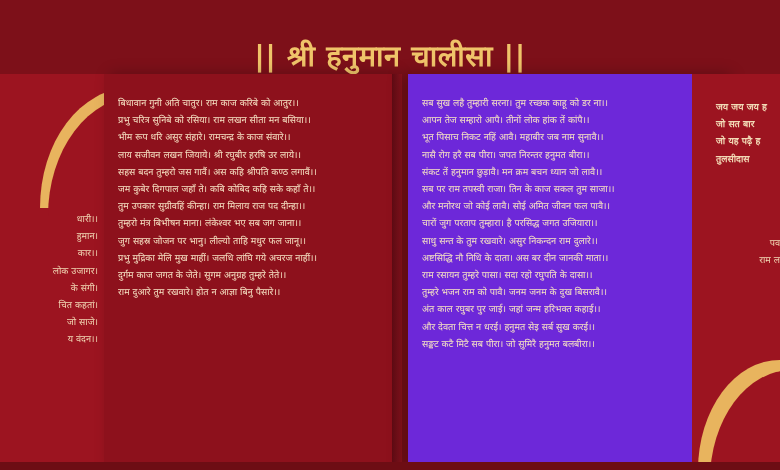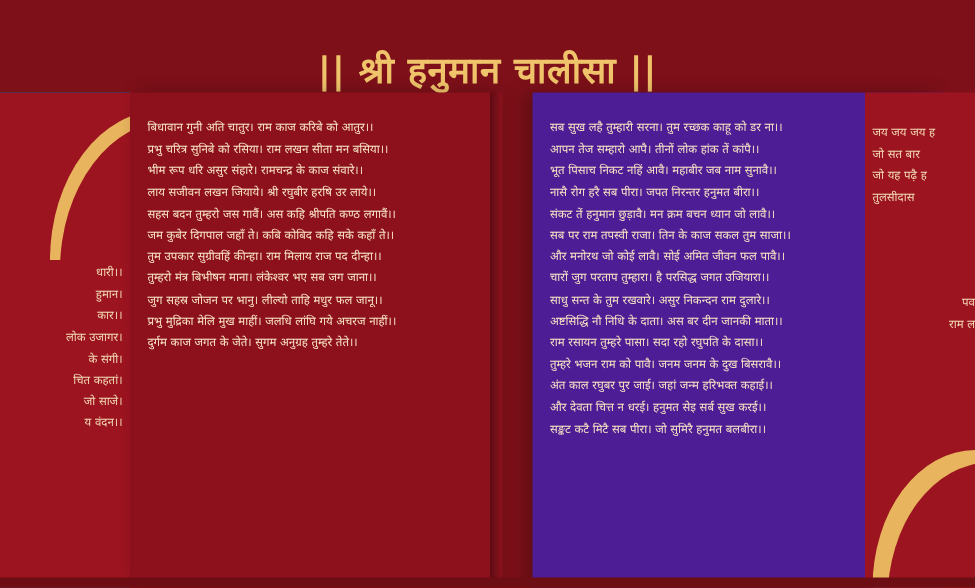--- a/index.html
+++ b/index.html
@@ -102,23 +102,23 @@
   .panel-gap {
     position: absolute;
     left: 392px;
     top: 0;
     width: 10px;
     height: 396px;
     background: linear-gradient(90deg,#5f0b13 0%, #78101a 60%, #8d111c 100%);
   }
   
   .panel-b {
-    left: 426px;
+    left: 408px;
     width: 329px;
-    background: #4c1d95;
+    background: #6d28d9;
     box-shadow: -6px 0 14px rgba(0,0,0,0.25);
   }
   
   .panel-right {
     left: 692px;
     width: 88px;
     background: #9c1420;
   }
   .gold-arc-r {
     position: absolute;
@@ -137,21 +137,22 @@
     height: 110px;
     background: #9c1420;
     border-top-left-radius: 82px 110px;
   }
   .panel-right-lines {
     position: absolute;
     left: 0;
     top: 24px;
     width: 70px;
     box-sizing: border-box;
-    padding-left: 6px;
+    padding-left: 24px;
+    font-weight: bold;
   }
   .panel-right-sign {
     position: absolute;
     left: 0;
     top: 160px;
     width: 88px;
     box-sizing: border-box;
     padding-left: 8px;
     text-align: right;
   }
@@ -234,20 +235,21 @@
         <div class="line">प्रभु चरित्र सुनिबे को रसिया। राम लखन सीता मन बसिया।।</div>
         <div class="line">भीम रूप धरि असुर संहारे। रामचन्द्र के काज संवारे।।</div>
         <div class="line">लाय सजीवन लखन जियाये। श्री रघुबीर हरषि उर लाये।।</div>
         <div class="line">सहस बदन तुम्हरो जस गावैं। अस कहि श्रीपति कण्ठ लगावैं।।</div>
         <div class="line">जम कुबेर दिगपाल जहाँ ते। कबि कोबिद कहि सके कहाँ ते।।</div>
         <div class="line">तुम उपकार सुग्रीवहिं कीन्हा। राम मिलाय राज पद दीन्हा।।</div>
         <div class="line">तुम्हरो मंत्र बिभीषन माना। लंकेश्वर भए सब जग जाना।।</div>
         <div class="line">जुग सहस्र जोजन पर भानु। लील्यो ताहि मधुर फल जानू।।</div>
         <div class="line">प्रभु मुद्रिका मेलि मुख माहीं। जलधि लांघि गये अचरज नाहीं।।</div>
         <div class="line">दुर्गम काज जगत के जेते। सुगम अनुग्रह तुम्हरे तेते।।</div>
+        <div class="line">राम दुआरे तुम रखवारे। होत न आज्ञा बिनु पैसारे।।</div>
       </div>
     </div>
 
     <div class="panel-gap"></div>
 
     <div class="panel panel-b">
       <div class="verses">
         <div class="line">सब सुख लहै तुम्हारी सरना। तुम रच्छक काहू को डर ना।।</div>
         <div class="line">आपन तेज सम्हारो आपै। तीनों लोक हांक तें कांपै।।</div>
         <div class="line">भूत पिसाच निकट नहिं आवै। महाबीर जब नाम सुनावै।।</div>

